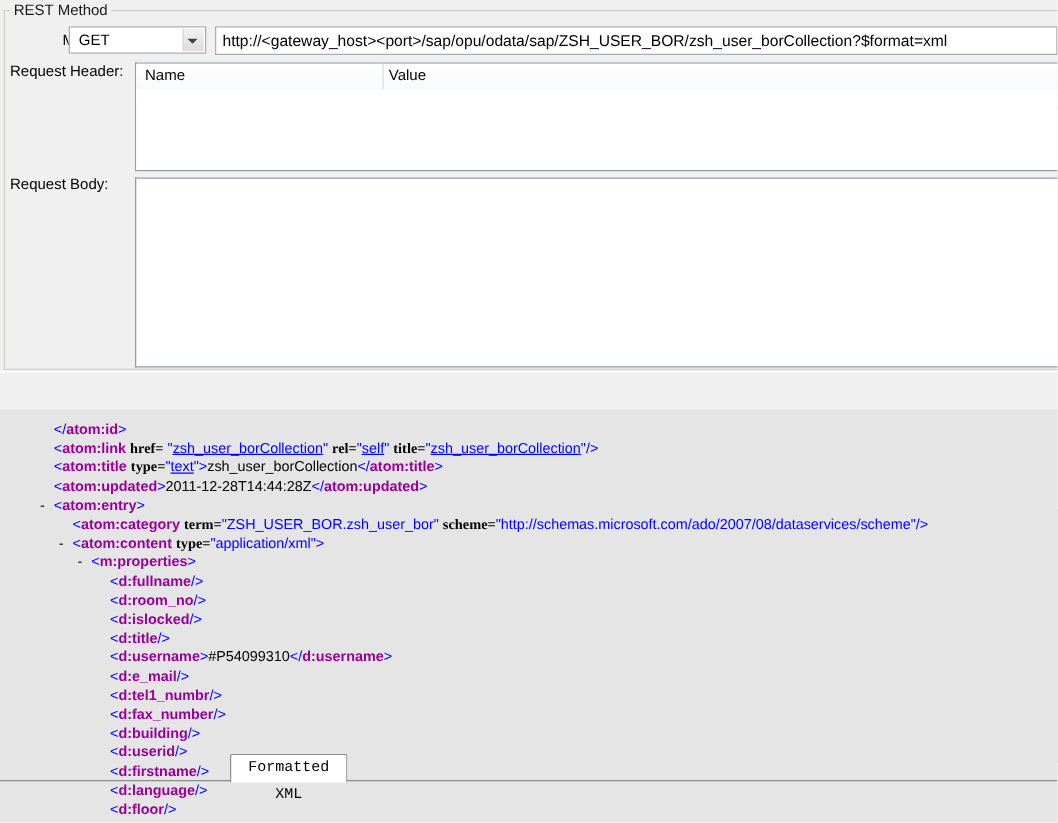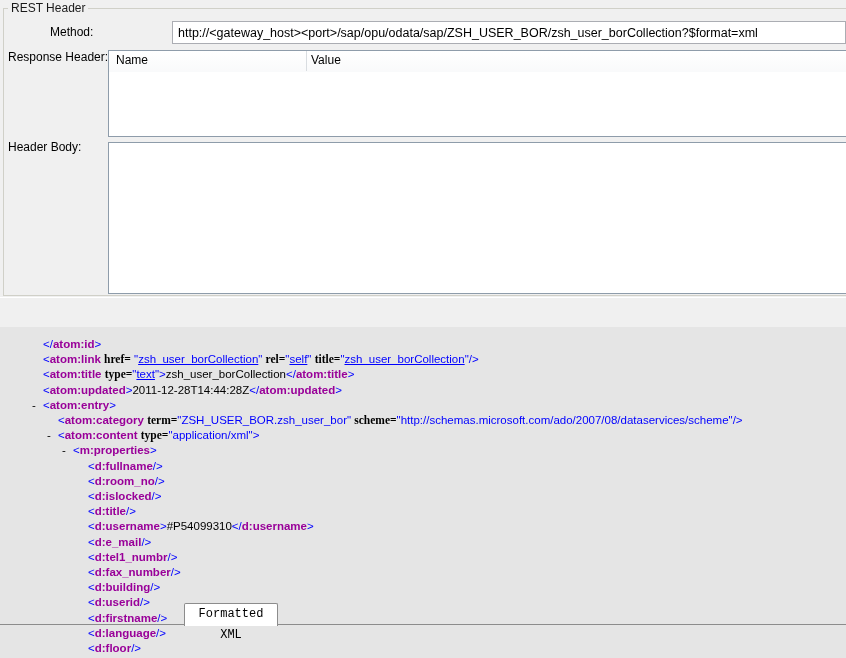--- a/index.html
+++ b/index.html
@@ -131,39 +131,45 @@
   .tk-a { color:#000000; font-weight:bold;font-family:Liberation Serif, serif; }
   .tk-v { color:#0000ff; }
   .tk-l { color:#0000ff; text-decoration:underline; }
   .tk-t { color:#000000; }
 </style>
 </head>
 <body>
 
 <div class="top-panel">
   <div class="group-border"></div>
-  <div class="group-label">REST Header</div>
+  <div class="group-label">REST Method</div>
 
   <div class="lbl method-label">Method:</div>
 
+  <div class="combo">
+    <span class="combo-text">GET</span>
+    <span class="combo-btn">
+      <span class="combo-arrow"></span>
+    </span>
+  </div>
 
   <input class="url-input" type="text" readonly="" value="http://&lt;gateway_host&gt;&lt;port&gt;/sap/opu/odata/sap/ZSH_USER_BOR/zsh_user_borCollection?$format=xml" style="">
 
-  <div class="lbl reqheader-label">Response Header:</div>
+  <div class="lbl reqheader-label">Request Header:</div>
 
   <div class="header-table">
     <div class="ht-headrow">
       <span class="ht-col-name">Name</span>
       <span class="ht-divider"></span>
       <span class="ht-col-value">Value</span>
     </div>
     <div class="ht-body"></div>
   </div>
 
-  <div class="lbl reqbody-label">Header Body:</div>
+  <div class="lbl reqbody-label">Request Body:</div>
 
   <textarea class="body-area" style=""></textarea>
 </div>
 
 <div class="tab-strip">
   <div class="tab tab-1">Response Header</div>
   <div class="tab tab-2">Response Body</div>
   <div class="tab tab-3 selected">Formatted XML</div>
   <div class="tab-line"></div>
 </div>

